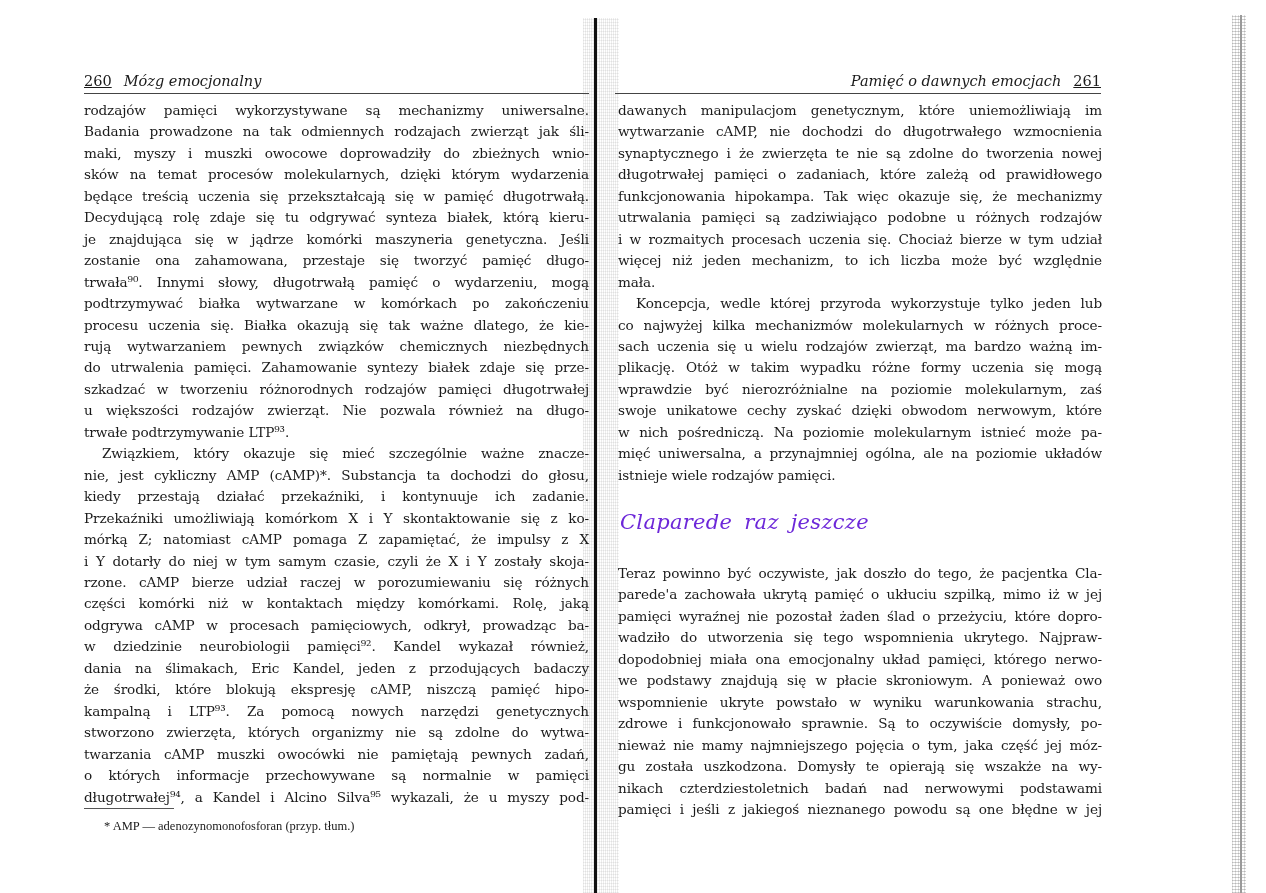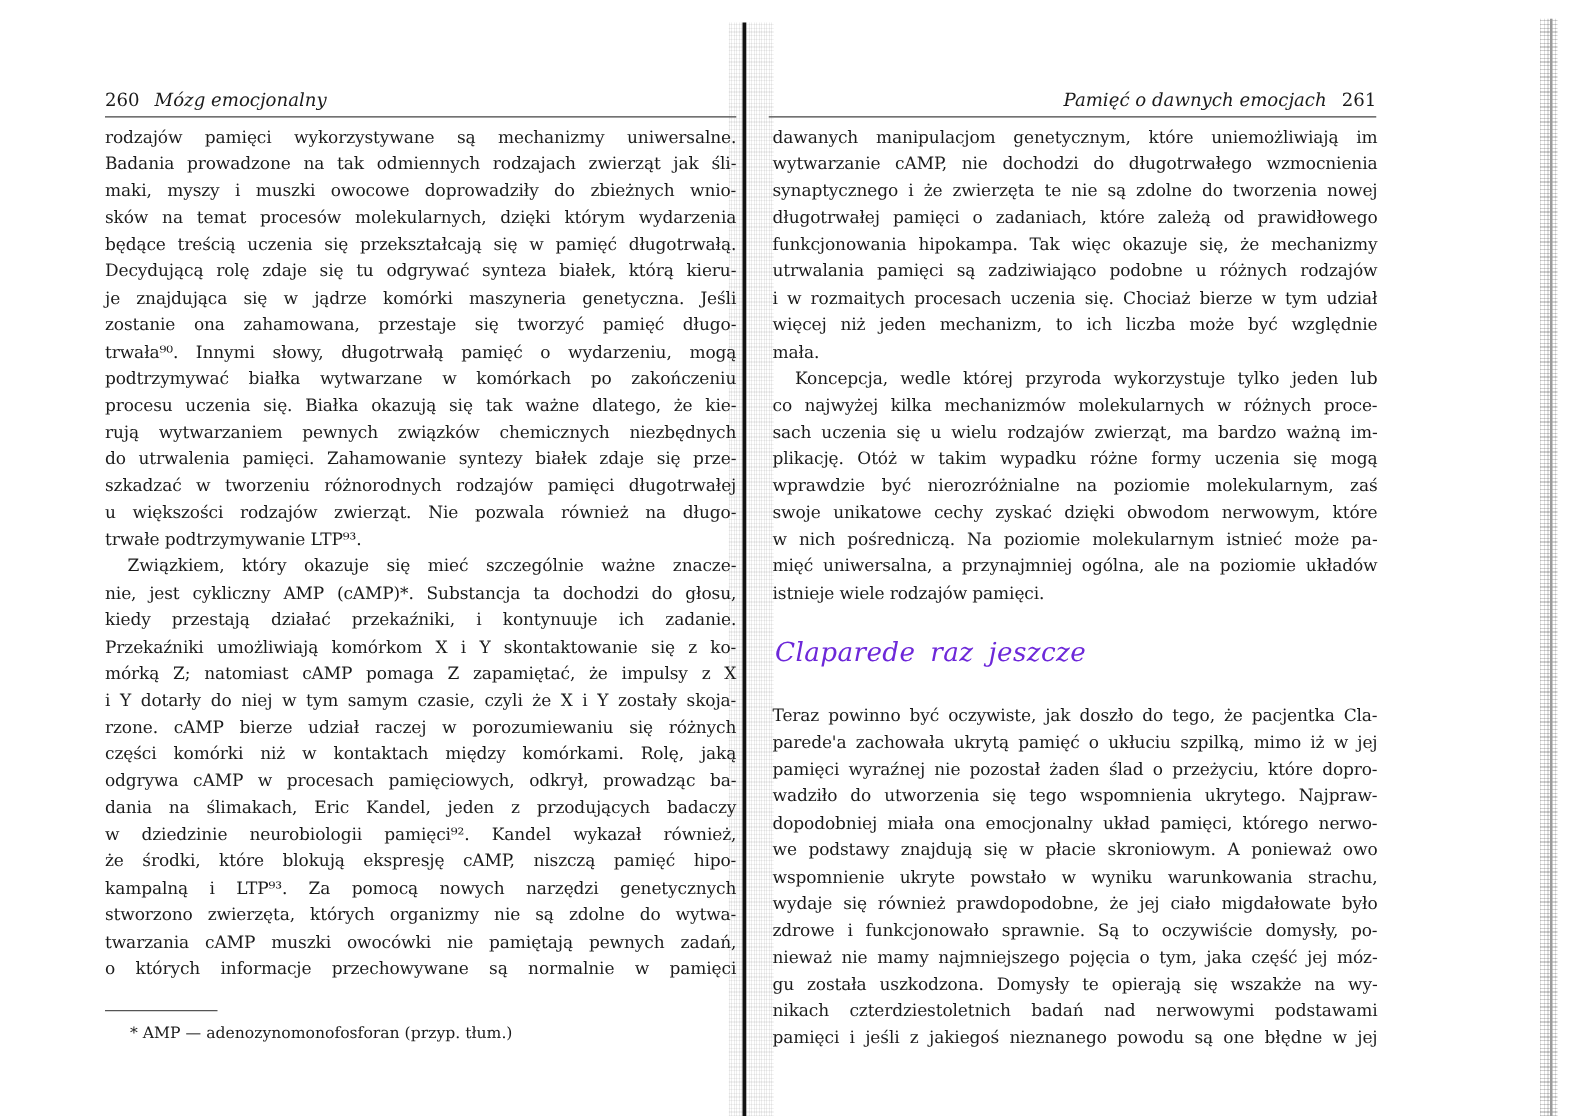--- a/index.html
+++ b/index.html
@@ -10,39 +10,39 @@
   .page { position:absolute; top:0; height:893px; }
   .left-page { left:0; width:596px; }
   .right-page { left:598px; width:668px; }
 
   .running-head {
     position:absolute; top:72px; font-size:14.5px; line-height:18px;
     border-bottom:1px solid #444; padding-bottom:3px;
   }
   .left-page .running-head { left:84px; width:505px; }
   .right-page .running-head { left:17px; width:486px; text-align:right; }
-  .running-head .num { font-style:normal; }
+  .running-head .num { font-style:normal;text-decoration:underline; }
   .running-head .title { font-style:italic;margin-top:32px; }
   .left-page .running-head .title { margin-left:12px; }
   .right-page .running-head .title { margin-right:12px; }
 
   .body-text {
     position:absolute; font-size:13.6px; line-height:21.45px; text-align:justify;
     letter-spacing:-0.1px;
   }
   .left-page .body-text { left:84px; top:100px; width:505px; }
   .right-page .body-text { left:20px; top:100px; width:484px; }
   .body-text .line { display:block; text-align:justify; text-align-last:justify; white-space:nowrap; }
   .body-text .line.last { text-align-last:left; }
 
   .footnote-rule {
     position:absolute; left:84px; top:808px; width:90px; height:0; border-top:1px solid #555;
   }
   .footnote {
-    position:absolute; left:104px; top:818px; font-size:12.5px; line-height:16px;
+    position:absolute; left:104px; top:818px; font-size:12.5px; line-height:16px;font-family:Liberation Serif, serif;
   }
 
   .section-heading {
     position:absolute; left:22px; top:510px; font-size:21px; font-style:italic;
     letter-spacing:0.3px; word-spacing:5px; color:#6d28d9;
   }
   .right-page .body-text.section-body { top:563px; }
 
   
   .spine {
@@ -97,27 +97,28 @@
     <span class="line last">trwałe podtrzymywanie LTP⁹³.</span>
     <span class="line" style="text-indent:18px">Związkiem, który okazuje się mieć szczególnie ważne znacze-</span>
     <span class="line">nie, jest cykliczny AMP (cAMP)*. Substancja ta dochodzi do głosu,</span>
     <span class="line">kiedy przestają działać przekaźniki, i kontynuuje ich zadanie.</span>
     <span class="line">Przekaźniki umożliwiają komórkom X i Y skontaktowanie się z ko-</span>
     <span class="line">mórką Z; natomiast cAMP pomaga Z zapamiętać, że impulsy z X</span>
     <span class="line">i Y dotarły do niej w tym samym czasie, czyli że X i Y zostały skoja-</span>
     <span class="line">rzone. cAMP bierze udział raczej w porozumiewaniu się różnych</span>
     <span class="line">części komórki niż w kontaktach między komórkami. Rolę, jaką</span>
     <span class="line">odgrywa cAMP w procesach pamięciowych, odkrył, prowadząc ba-</span>
+    <span class="line">w dziedzinie neurobiologii pamięci⁹². Kandel wykazał również,</span>
     <span class="line">dania na ślimakach, Eric Kandel, jeden z przodujących badaczy</span>
-    <span class="line">w dziedzinie neurobiologii pamięci⁹². Kandel wykazał również,</span>
     <span class="line">że środki, które blokują ekspresję cAMP, niszczą pamięć hipo-</span>
     <span class="line">kampalną i LTP⁹³. Za pomocą nowych narzędzi genetycznych</span>
     <span class="line">stworzono zwierzęta, których organizmy nie są zdolne do wytwa-</span>
     <span class="line">twarzania cAMP muszki owocówki nie pamiętają pewnych zadań,</span>
     <span class="line">o których informacje przechowywane są normalnie w pamięci</span>
+    <span class="line">długotrwałej⁹⁴, a Kandel i Alcino Silva⁹⁵ wykazali, że u myszy pod-</span>
   </div>
 
   <div class="footnote-rule"></div>
   <div class="footnote">* AMP — adenozynomonofosforan (przyp. tłum.)</div>
 </div>
 
 <div class="page right-page">
   <div class="running-head">
     <span class="title">Pamięć o dawnych emocjach</span><span class="num">261</span>
   </div>
@@ -146,20 +147,19 @@
   <div class="section-heading">Claparede raz jeszcze</div>
 
   <div class="body-text section-body">
     <span class="line">Teraz powinno być oczywiste, jak doszło do tego, że pacjentka Cla-</span>
     <span class="line">parede'a zachowała ukrytą pamięć o ukłuciu szpilką, mimo iż w jej</span>
     <span class="line">pamięci wyraźnej nie pozostał żaden ślad o przeżyciu, które dopro-</span>
     <span class="line">wadziło do utworzenia się tego wspomnienia ukrytego. Najpraw-</span>
     <span class="line">dopodobniej miała ona emocjonalny układ pamięci, którego nerwo-</span>
     <span class="line">we podstawy znajdują się w płacie skroniowym. A ponieważ owo</span>
     <span class="line">wspomnienie ukryte powstało w wyniku warunkowania strachu,</span>
-    <span class="line">wydaje się również prawdopodobne, że jej ciało migdałowate było</span>
     <span class="line">zdrowe i funkcjonowało sprawnie. Są to oczywiście domysły, po-</span>
     <span class="line">nieważ nie mamy najmniejszego pojęcia o tym, jaka część jej móz-</span>
     <span class="line">gu została uszkodzona. Domysły te opierają się wszakże na wy-</span>
     <span class="line">nikach czterdziestoletnich badań nad nerwowymi podstawami</span>
     <span class="line">pamięci i jeśli z jakiegoś nieznanego powodu są one błędne w jej</span>
   </div>
 </div>
 
 </body></html>

